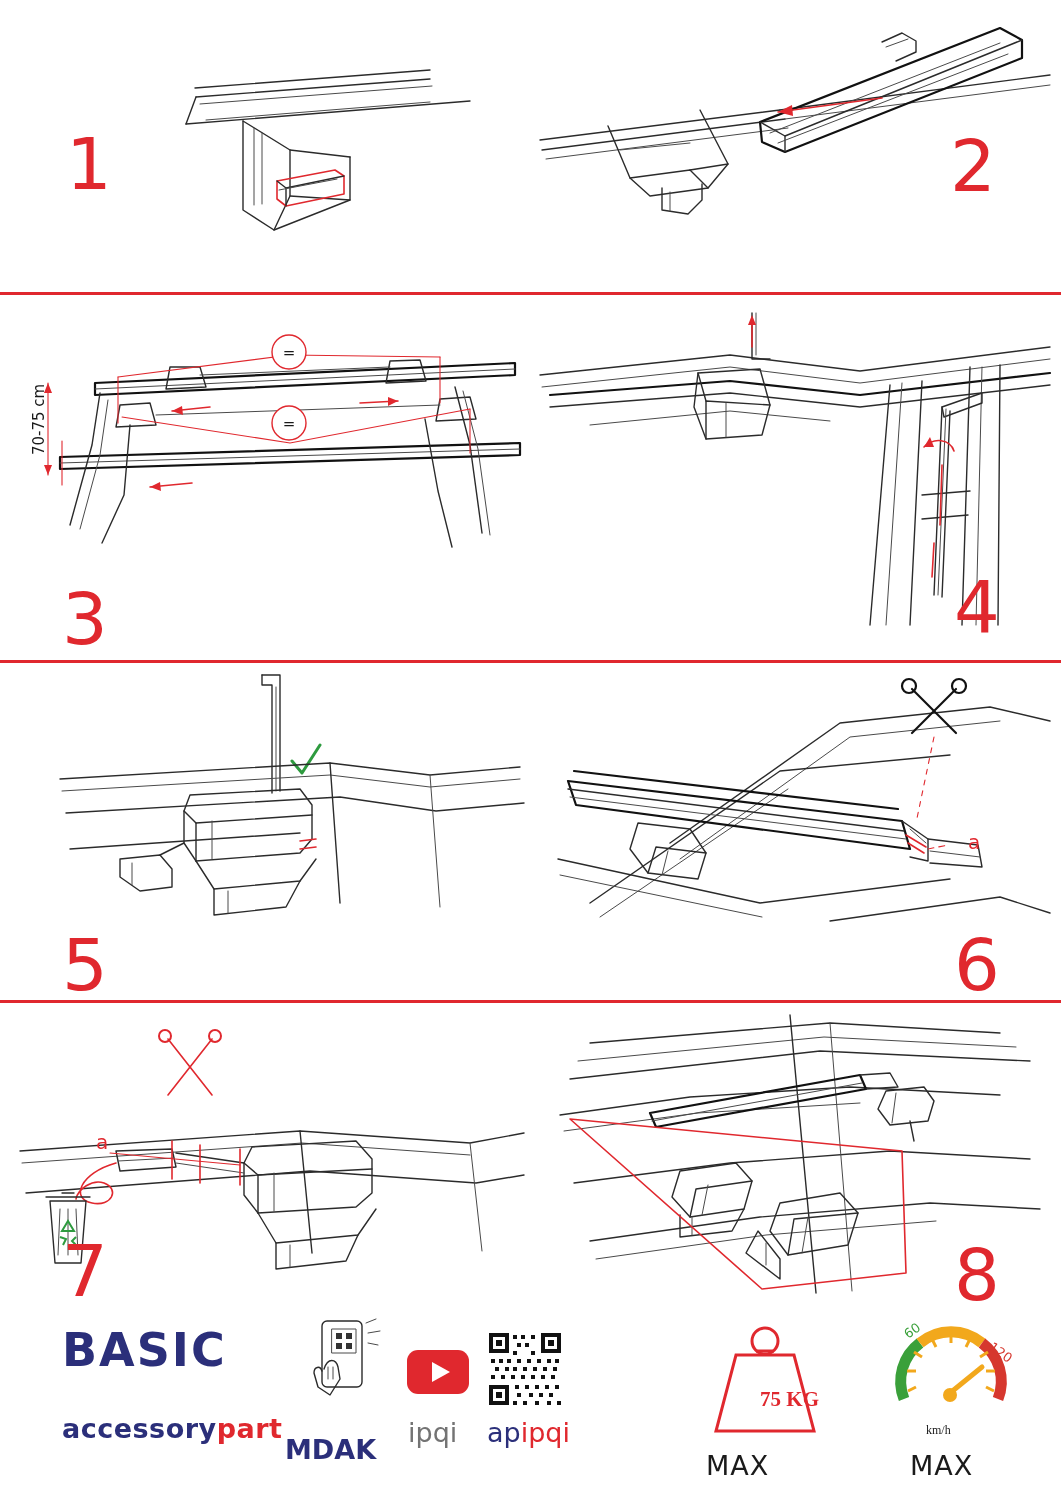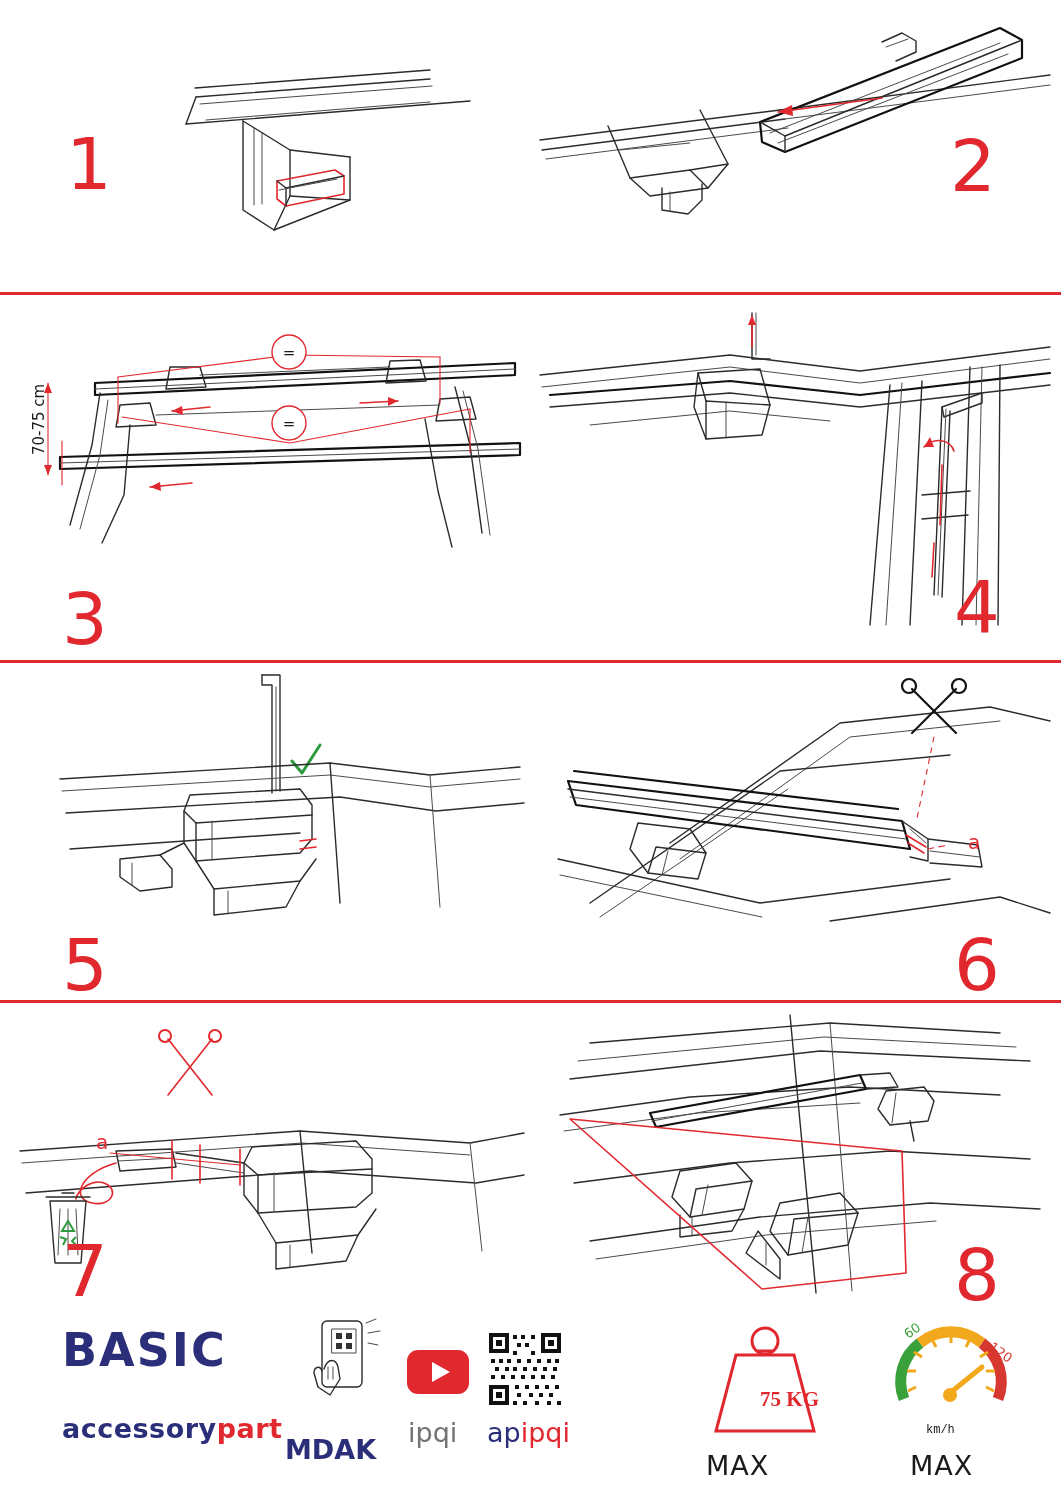--- a/index.html
+++ b/index.html
@@ -123,21 +123,21 @@
     letter-spacing: 1px;
     color: #1a1a1a;
     font-family: "DejaVu Sans", sans-serif;
   }
   .kmh-label {
     position: absolute;
     left: 926px;
     top: 118px;
     font-size: 12px;
     color: #1a1a1a;
-    font-family: Liberation Mono, monospace;
+    font-family: Liberation Serif, serif;
   }
   .weight-text {
     position: absolute;
     left: 709px;
     top: 82px;
     width: 110px;
     text-align: right;
     font-size: 21px;
     font-weight: bold;
     color: #e0282e;

